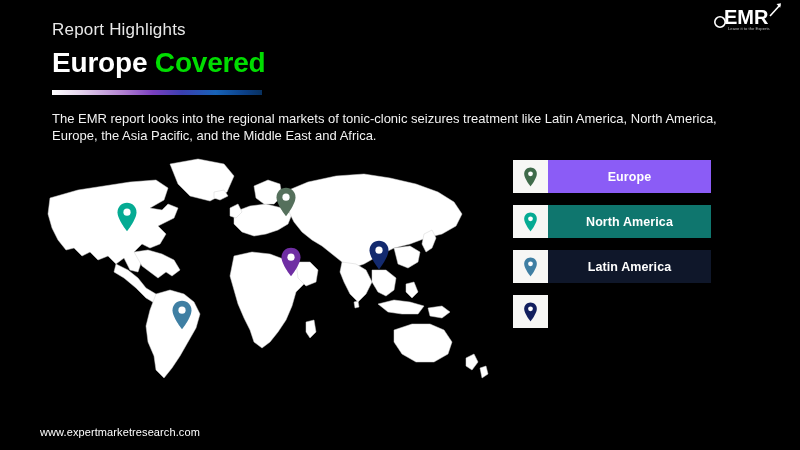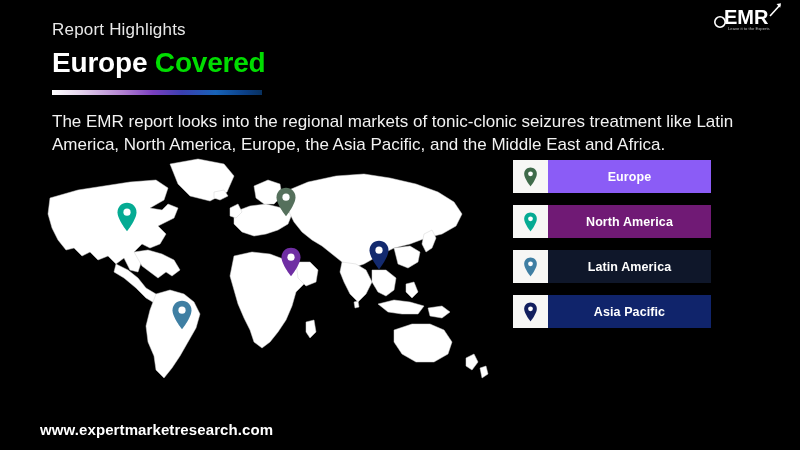--- a/index.html
+++ b/index.html
@@ -54,22 +54,22 @@
         #1763b8 78%,
         #0b3f86 92%,
         #08315f 100%);
   }
 
   #intro {
     position: absolute;
     left: 52px;
     top: 110px;
     width: 710px;
-    font-size: 17px;
-    line-height: 23px;
+    font-size: 13px;
+    line-height: 17px;
     color: #f2f2f2;
     font-weight: 400;
   }
 
   
   #logo {
     position: absolute;
     right: 16px;
     top: 0;
     width: 78px;
@@ -122,23 +122,23 @@
     font-weight: bold;
     letter-spacing: 0.1px;
     white-space: nowrap;
   }
 
   
   #footer {
     position: absolute;
     left: 40px;
     bottom: 12px;
-    font-size: 15px;
+    font-size: 11px;
     color: #ffffff;
-    font-weight: 700;
+    font-weight: 400;
     letter-spacing: 0.1px;
   }
 </style>
 </head>
 <body>
 
 <div id="slide">
 
   <div id="kicker">Report Highlights</div>
 
@@ -262,41 +262,40 @@
       <div class="region-label" style="background:#8b5cf6;">Europe</div>
     </div>
 
     <div class="region-row">
       <div class="region-icon-box">
         <svg viewBox="0 0 22 30" xmlns="http://www.w3.org/2000/svg">
           <path d="M11 0.8C5.6 0.8 1.5 5 1.5 10.3c0 7.2 9.5 19 9.5 19s9.5-11.8 9.5-19C20.5 5 16.4 0.8 11 0.8z" fill="#05ab93"></path>
           <circle cx="11" cy="10.2" r="3.6" fill="#ffffff"></circle>
         </svg>
       </div>
-      <div class="region-label" style="background:#701a75;">North America</div>
+      <div class="region-label" style="background:#0f766e;">North America</div>
     </div>
 
     <div class="region-row">
       <div class="region-icon-box">
         <svg viewBox="0 0 22 30" xmlns="http://www.w3.org/2000/svg">
           <path d="M11 0.8C5.6 0.8 1.5 5 1.5 10.3c0 7.2 9.5 19 9.5 19s9.5-11.8 9.5-19C20.5 5 16.4 0.8 11 0.8z" fill="#3f7fa3"></path>
           <circle cx="11" cy="10.2" r="3.6" fill="#ffffff"></circle>
         </svg>
       </div>
       <div class="region-label" style="background:#0f172a;">Latin America</div>
     </div>
 
     <div class="region-row">
       <div class="region-icon-box">
         <svg viewBox="0 0 22 30" xmlns="http://www.w3.org/2000/svg">
           <path d="M11 0.8C5.6 0.8 1.5 5 1.5 10.3c0 7.2 9.5 19 9.5 19s9.5-11.8 9.5-19C20.5 5 16.4 0.8 11 0.8z" fill="#121f5e"></path>
           <circle cx="11" cy="10.2" r="3.6" fill="#ffffff"></circle>
         </svg>
       </div>
-      <div class="region-label" style="background:#10246b;">Asia Pacific</div>
     </div>
 
 
   </div>
 
   <div id="footer">www.expertmarketresearch.com</div>
 
 </div>
 
 </body></html>

